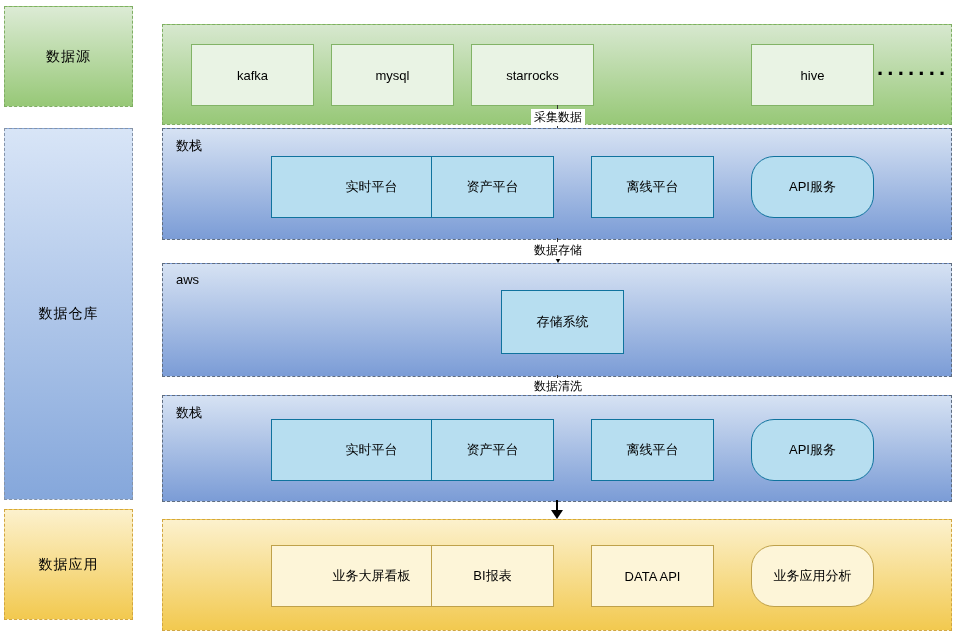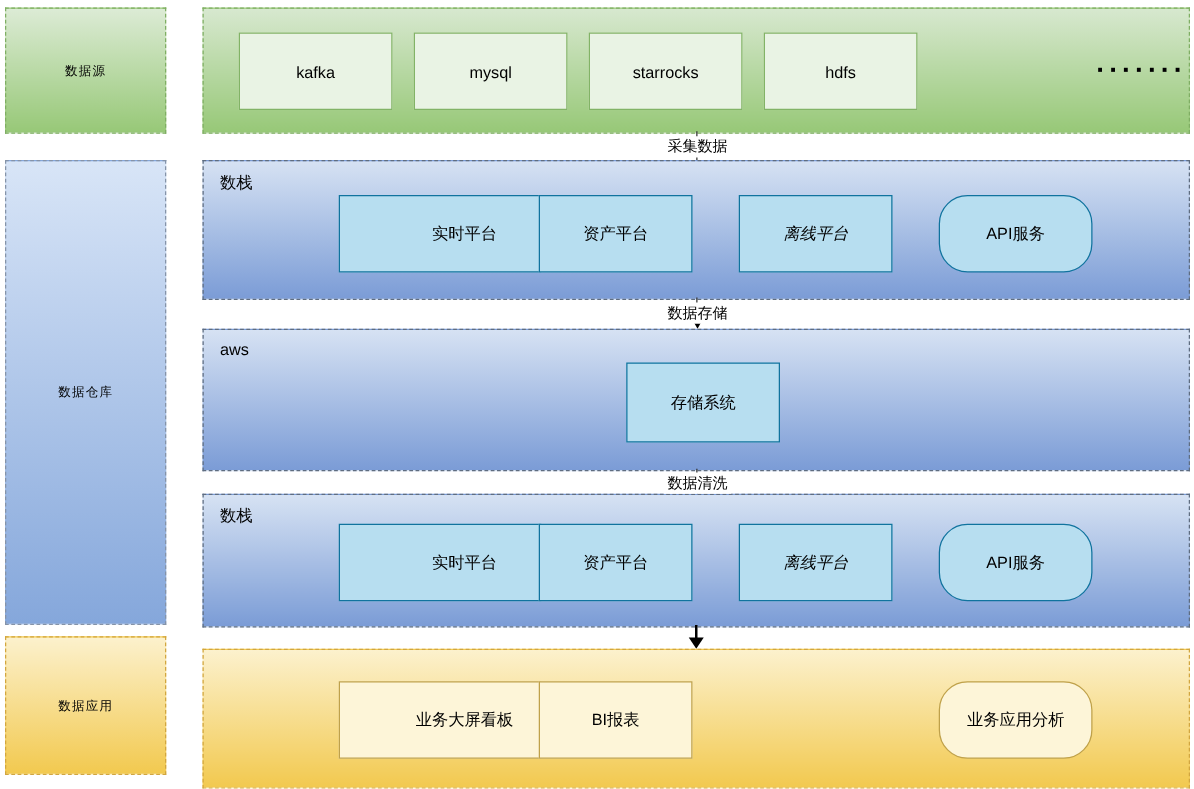--- a/index.html
+++ b/index.html
@@ -5,43 +5,43 @@
   html,body{margin:0;padding:0;background:#fff;}
   .page{
     position:relative;width:955px;height:631px;background:#ffffff;
     font-family:"Liberation Sans","DejaVu Sans",sans-serif;color:#000;
     overflow:hidden;
   }
   
   .layer-box{
     position:absolute;left:4px;width:127px;
     display:flex;align-items:center;justify-content:center;
-    font-size:10px;letter-spacing:1px;
+    font-size:14px;letter-spacing:1px;
   }
   .layer-source{top:6px;height:99px;background:linear-gradient(180deg,#dcebd5 0%,#97c877 100%);border:1px dashed #7fae63;}
   .layer-warehouse{top:128px;height:370px;background:linear-gradient(180deg,#d8e5f7 0%,#85a7db 100%);border:1px dashed #8593a8;}
   .layer-application{top:509px;height:109px;background:linear-gradient(180deg,#fcf1cd 0%,#f2c94f 100%);border:1px dashed #d2a63f;}
   
   .band{position:absolute;left:162px;width:788px;}
-  .band-sources{top:6px;height:99px;background:linear-gradient(180deg,#d7e8cf 0%,#97c877 100%);border:1px dashed #7fae63;}
+  .band-sources{top:24px;height:99px;background:linear-gradient(180deg,#d7e8cf 0%,#97c877 100%);border:1px dashed #7fae63;}
   .band-stack-top{top:128px;height:110px;background:linear-gradient(180deg,#d6e2f3 0%,#7b9cd6 100%);border:1px dashed #5f6d80;}
   .band-aws{top:263px;height:112px;background:linear-gradient(180deg,#d6e2f3 0%,#7b9cd6 100%);border:1px dashed #5f6d80;}
   .band-stack-bottom{top:395px;height:105px;background:linear-gradient(180deg,#d6e2f3 0%,#7b9cd6 100%);border:1px dashed #5f6d80;}
   .band-apps{top:519px;height:110px;background:linear-gradient(180deg,#fcf1cd 0%,#f2c94f 100%);border:1px dashed #d2a63f;}
   .band-title{position:absolute;left:13px;top:8px;font-size:13px;}
   
   .node{
     position:absolute;width:121px;height:60px;
     display:flex;align-items:center;justify-content:center;
     font-size:13px;text-align:center;
   }
   .node-green{background:#e9f3e4;border:1px solid #82b366;top:19px;}
   .node-blue{background:#b7def0;border:1px solid #10739e;}
   .node-yellow{background:#fdf5d8;border:1px solid #bfa14a;top:25px;}
-  .nx0{left:108px;padding-left:39px;}.nx1{left:268px;}.nx2{left:428px;font-style:italic;}.nx3{left:588px;border-radius:23px;}
+  .nx0{left:108px;padding-left:39px;}.nx1{left:268px;}.nx2{left:428px;}.nx3{left:588px;border-radius:23px;}
   .gx0{left:28px;}.gx1{left:168px;}.gx2{left:308px;}.gx3{left:448px;}.gx4{left:588px;}
   .dots{
     position:absolute;left:714px;top:34px;width:70px;height:30px;
     font-size:22px;font-weight:bold;letter-spacing:3px;line-height:30px;
     text-align:center;white-space:nowrap;
   }
   
   .conn-line{position:absolute;width:1px;background:#333;}
   .conn-line-1{left:557px;top:105px;height:23px;}
   .conn-line-2{left:557px;top:238px;height:20px;}
@@ -65,21 +65,21 @@
 <div class="page">
 
   <div class="layer-box layer-source">数据源</div>
   <div class="layer-box layer-warehouse">数据仓库</div>
   <div class="layer-box layer-application">数据应用</div>
 
   <div class="band band-sources">
     <div class="node node-green gx0">kafka</div>
     <div class="node node-green gx1">mysql</div>
     <div class="node node-green gx2">starrocks</div>
-    <div class="node node-green gx3">hdfs</div>
+    <div class="node node-green gx4">hive</div>
     <div class="dots">·······</div>
   </div>
 
   <div class="conn-line conn-line-1"></div>
   <div class="conn-label conn-label-1">采集数据</div>
 
   <div class="band band-stack-top">
     <div class="band-title">数栈</div>
     <div class="node node-blue nx0" style="top:27px">实时平台</div>
     <div class="node node-blue nx1" style="top:27px">资产平台</div>
@@ -107,16 +107,17 @@
     <div class="node node-blue nx2" style="top:23px">离线平台</div>
     <div class="node node-blue nx3" style="top:23px">API服务</div>
   </div>
 
   <div class="conn-line conn-line-4"></div>
   <div class="arrowhead ah-4"></div>
 
   <div class="band band-apps">
     <div class="node node-yellow nx0">业务大屏看板</div>
     <div class="node node-yellow nx1">BI报表</div>
+    <div class="node node-yellow nx2">DATA API</div>
     <div class="node node-yellow nx3">业务应用分析</div>
   </div>
 
 </div>
 
 </body></html>

